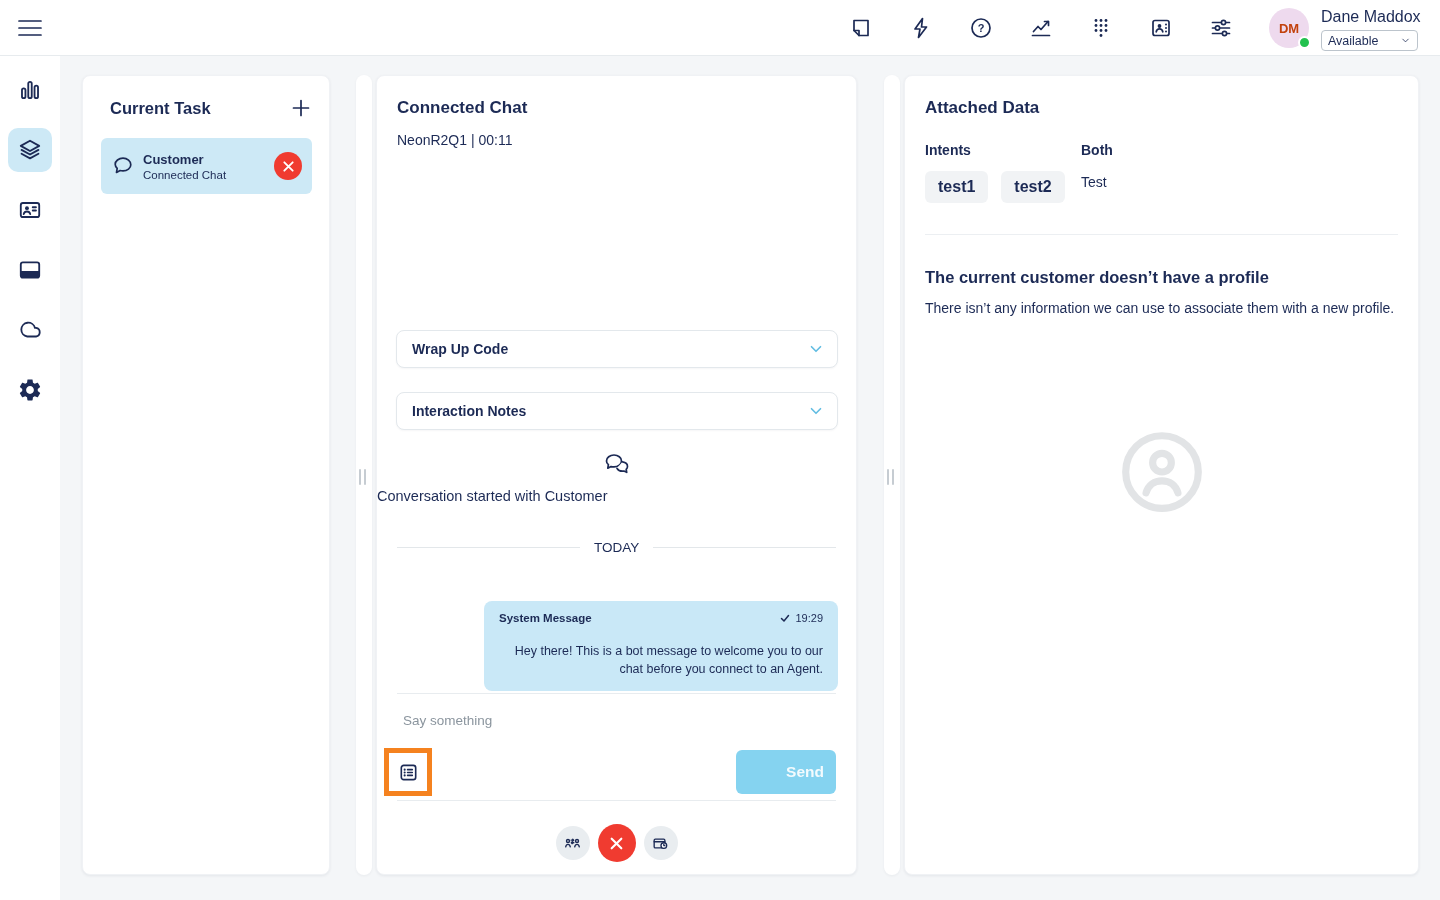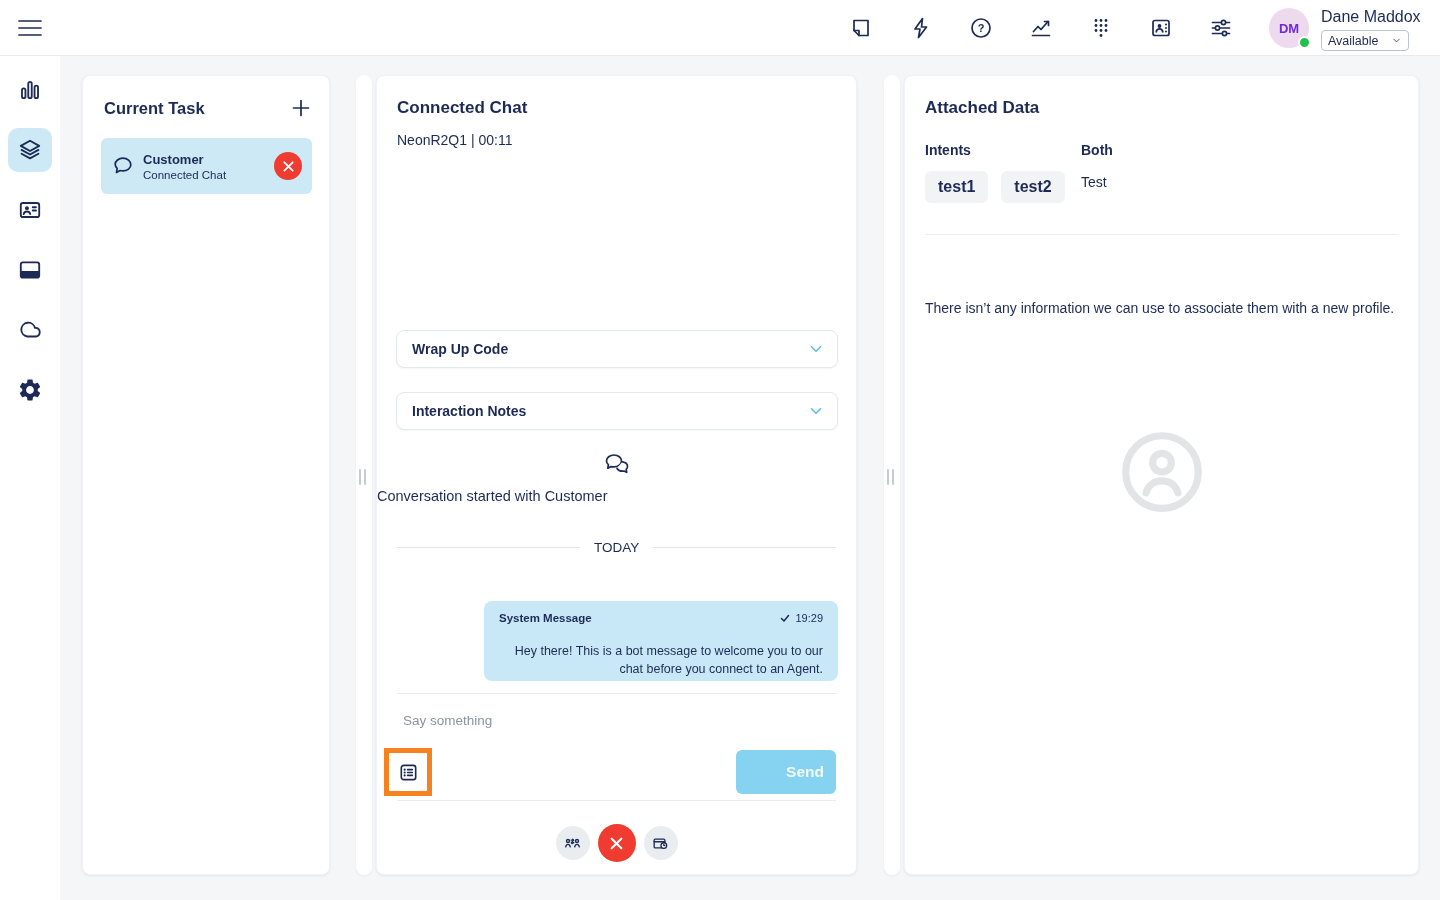--- a/index.html
+++ b/index.html
@@ -18,30 +18,30 @@
     position:absolute; left:0; top:0; width:1440px; height:56px;
     background:#fff; border-bottom:1px solid #e7ebee; z-index:5;
   }
   .hamburger { position:absolute; left:17px; top:16px; width:26px; height:24px; cursor:pointer; }
   .topbar-icons { position:absolute; left:849px; top:16px; display:flex; gap:36px; align-items:center; }
   .tb-icon { width:24px; height:24px; cursor:pointer; }
   .avatar-wrap { position:absolute; left:1269px; top:8px; width:40px; height:40px; }
   .avatar {
     width:40px; height:40px; border-radius:50%; background:#eedaee;
     display:flex; align-items:center; justify-content:center;
-    font-weight:bold; font-size:13px; color:#6d28d9; cursor:pointer;
+    font-weight:bold; font-size:13px; color:#c2410c; cursor:pointer;
   }
   .status-dot {
     position:absolute; right:-2px; bottom:-1px; width:13px; height:13px;
     border-radius:50%; background:#22c14e; border:2px solid #fff;
   }
   .user-block { position:absolute; left:1321px; top:8px; width:100px; }
   .user-name { font-size:16px; font-weight:normal; white-space:nowrap; }
   .status-select {
-    margin-top:4px; width:88px; height:21px; border:1px solid #bcc4cc; border-radius:4px;
+    margin-top:4px; width:97px; height:21px; border:1px solid #bcc4cc; border-radius:4px;
     display:flex; align-items:center; justify-content:space-between;
     padding:0 6px; font-size:12.5px; color:#1c2a55; cursor:pointer; background:#fff;
   }
 
   
   .sidebar {
     position:absolute; left:0; top:56px; width:60px; height:844px; background:#fff; z-index:4;
     display:flex; flex-direction:column; align-items:center; padding-top:12px;
   }
   .side-item {
@@ -57,21 +57,21 @@
   }
   .rail {
     position:absolute; background:#fff; border-radius:8px; width:16px; height:800px; top:75px;
     box-shadow:0 1px 3px rgba(20,30,60,.05); cursor:col-resize;
   }
   .rail .grip { position:absolute; left:3px; top:394px; display:flex; gap:3px; }
   .rail .grip i { display:block; width:2px; height:16px; background:#c6ccd2; border-radius:1px; }
 
   
   .left-card { left:82px; top:75px; width:248px; height:800px; }
-  .lc-head { position:absolute; left:21px; right:16px; top:20px; display:flex; justify-content:space-between; align-items:center; }
+  .lc-head { position:absolute; left:27px; right:16px; top:20px; display:flex; justify-content:space-between; align-items:center; }
   .lc-title { font-size:16.5px; font-weight:bold; }
   .plus-btn { width:24px; height:24px; cursor:pointer; }
   .task-card {
     position:absolute; left:18px; top:62px; width:211px; height:56px;
     background:#cde9f6; border-radius:6px; display:flex; align-items:center; cursor:pointer;
   }
   .task-bubble { margin-left:10px; width:24px; height:24px; }
   .task-texts { margin-left:8px; flex:1; }
   .task-title { font-size:13px; font-weight:bold; }
   .task-sub { font-size:11.5px; margin-top:2px; }
@@ -94,21 +94,21 @@
   .wrapup { top:254px; }
   .notes { top:316px; }
   .convo-start { position:absolute; left:0; right:0; top:374px; }
   .convo-start .cs-icon { margin:0 auto; width:30px; height:30px; }
   .cs-text { margin-top:8px; font-size:14.5px; }
   .day-divider { position:absolute; left:20px; right:20px; top:464px; display:flex; align-items:center; gap:14px; }
   .day-divider .line { flex:1; height:1px; background:#e3e7ea; }
   .day-divider .day { font-size:13.5px; }
   .msg-bubble {
     position:absolute; left:107px; width:354px; top:525px;
-    background:#c9e8f7; border-radius:8px; padding:11px 15px 3px;
+    background:#c9e8f7; border-radius:8px; padding:11px 15px 13px;
   }
   .msg-head { display:flex; justify-content:space-between; align-items:center; }
   .msg-sender { font-size:11.5px; font-weight:bold; }
   .msg-time { display:flex; align-items:center; gap:4px; font-size:11px; }
   .msg-body { margin-top:18px; font-size:12.5px; line-height:1.45; text-align:right; }
   .input-divider { position:absolute; left:20px; right:20px; height:1px; background:#e8ecef; }
   .chat-input {
     position:absolute; left:26px; top:632px; width:420px; height:24px;
     border:none; outline:none; font-size:13.5px; font-family:"Liberation Sans",sans-serif;
     color:#1c2a55; background:transparent;
@@ -437,20 +437,21 @@
   <div class="chips">
     <span class="chip">test1</span>
     <span class="chip">test2</span>
   </div>
 
   <div class="rc-col-label" style="left:176px;">Both</div>
   <div class="both-value">Test</div>
 
   <div class="rc-divider"></div>
 
+  <div class="np-title">The current customer doesn’t have a profile</div>
   <div class="np-text">There isn’t any information we can use to associate them with a new profile.</div>
 
   <div class="profile-ph">
     <svg width="88" height="88" viewBox="0 0 80 80">
         <g fill="none" stroke="#e2e4e6" stroke-width="6.5" stroke-linecap="round">
           <circle cx="40" cy="40" r="33"></circle>
           <circle cx="40" cy="31.5" r="8.5"></circle>
           <path d="M25.5 59c2-7.2 7.8-11 14.5-11s12.5 3.8 14.5 11"></path>
         </g>
       </svg>

